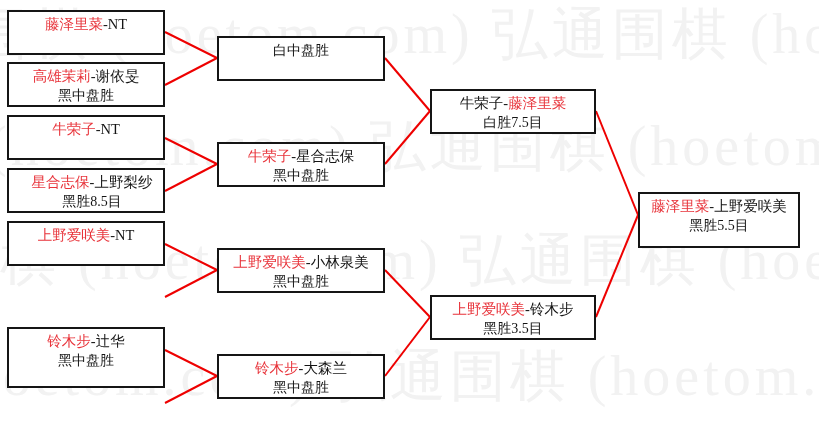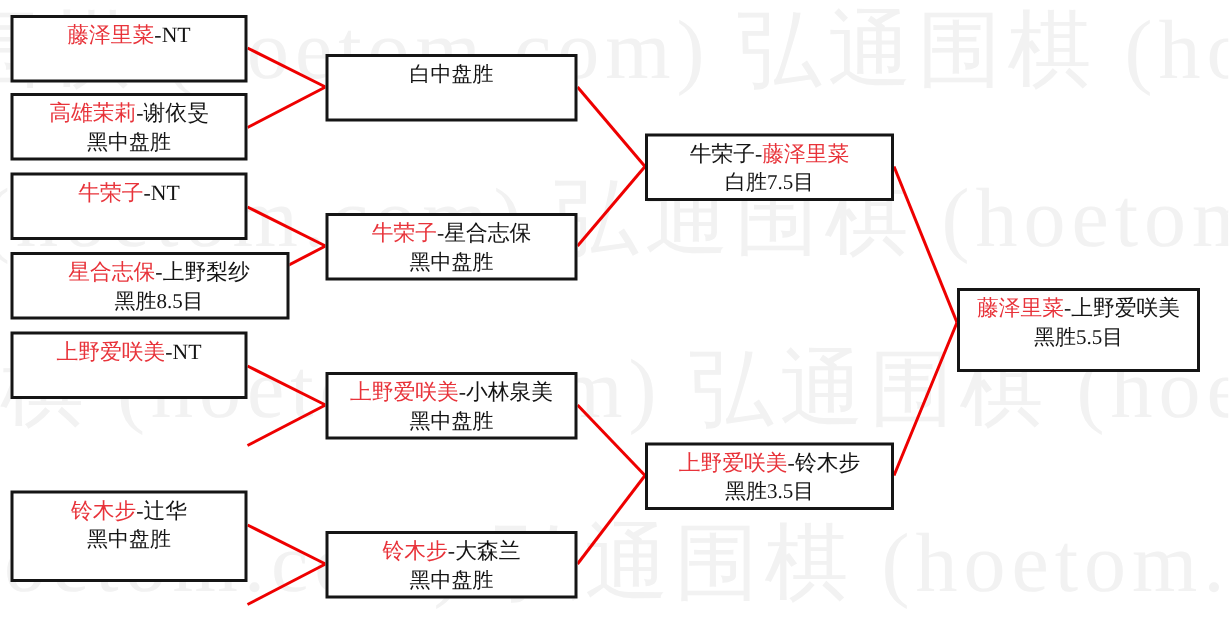--- a/index.html
+++ b/index.html
@@ -124,21 +124,21 @@
     <div class="result">黑中盘胜</div>
   </div>
 
   <div class="match r1 m2" style="left:7px; top:115px; width:158px; height:45px;">
     <div class="players">
       <span class="w">牛荣子</span><span class="dash">-</span><span class="l nt">NT</span>
     </div>
     <div class="result"></div>
   </div>
 
-  <div class="match r1 m3" style="left:7px; top:168px; width:186px; height:45px;padding-left:12px;">
+  <div class="match r1 m3" style="left:7px; top:168px; width:158px; height:45px;padding-left:12px;">
     <div class="players">
       <span class="w">星合志保</span><span class="dash">-</span><span class="l">上野梨纱</span>
     </div>
     <div class="result">黑胜8.5目</div>
   </div>
 
   <div class="match r1 m4" style="left:7px; top:221px; width:158px; height:45px;">
     <div class="players">
       <span class="w">上野爱咲美</span><span class="dash">-</span><span class="l nt">NT</span>
     </div>

